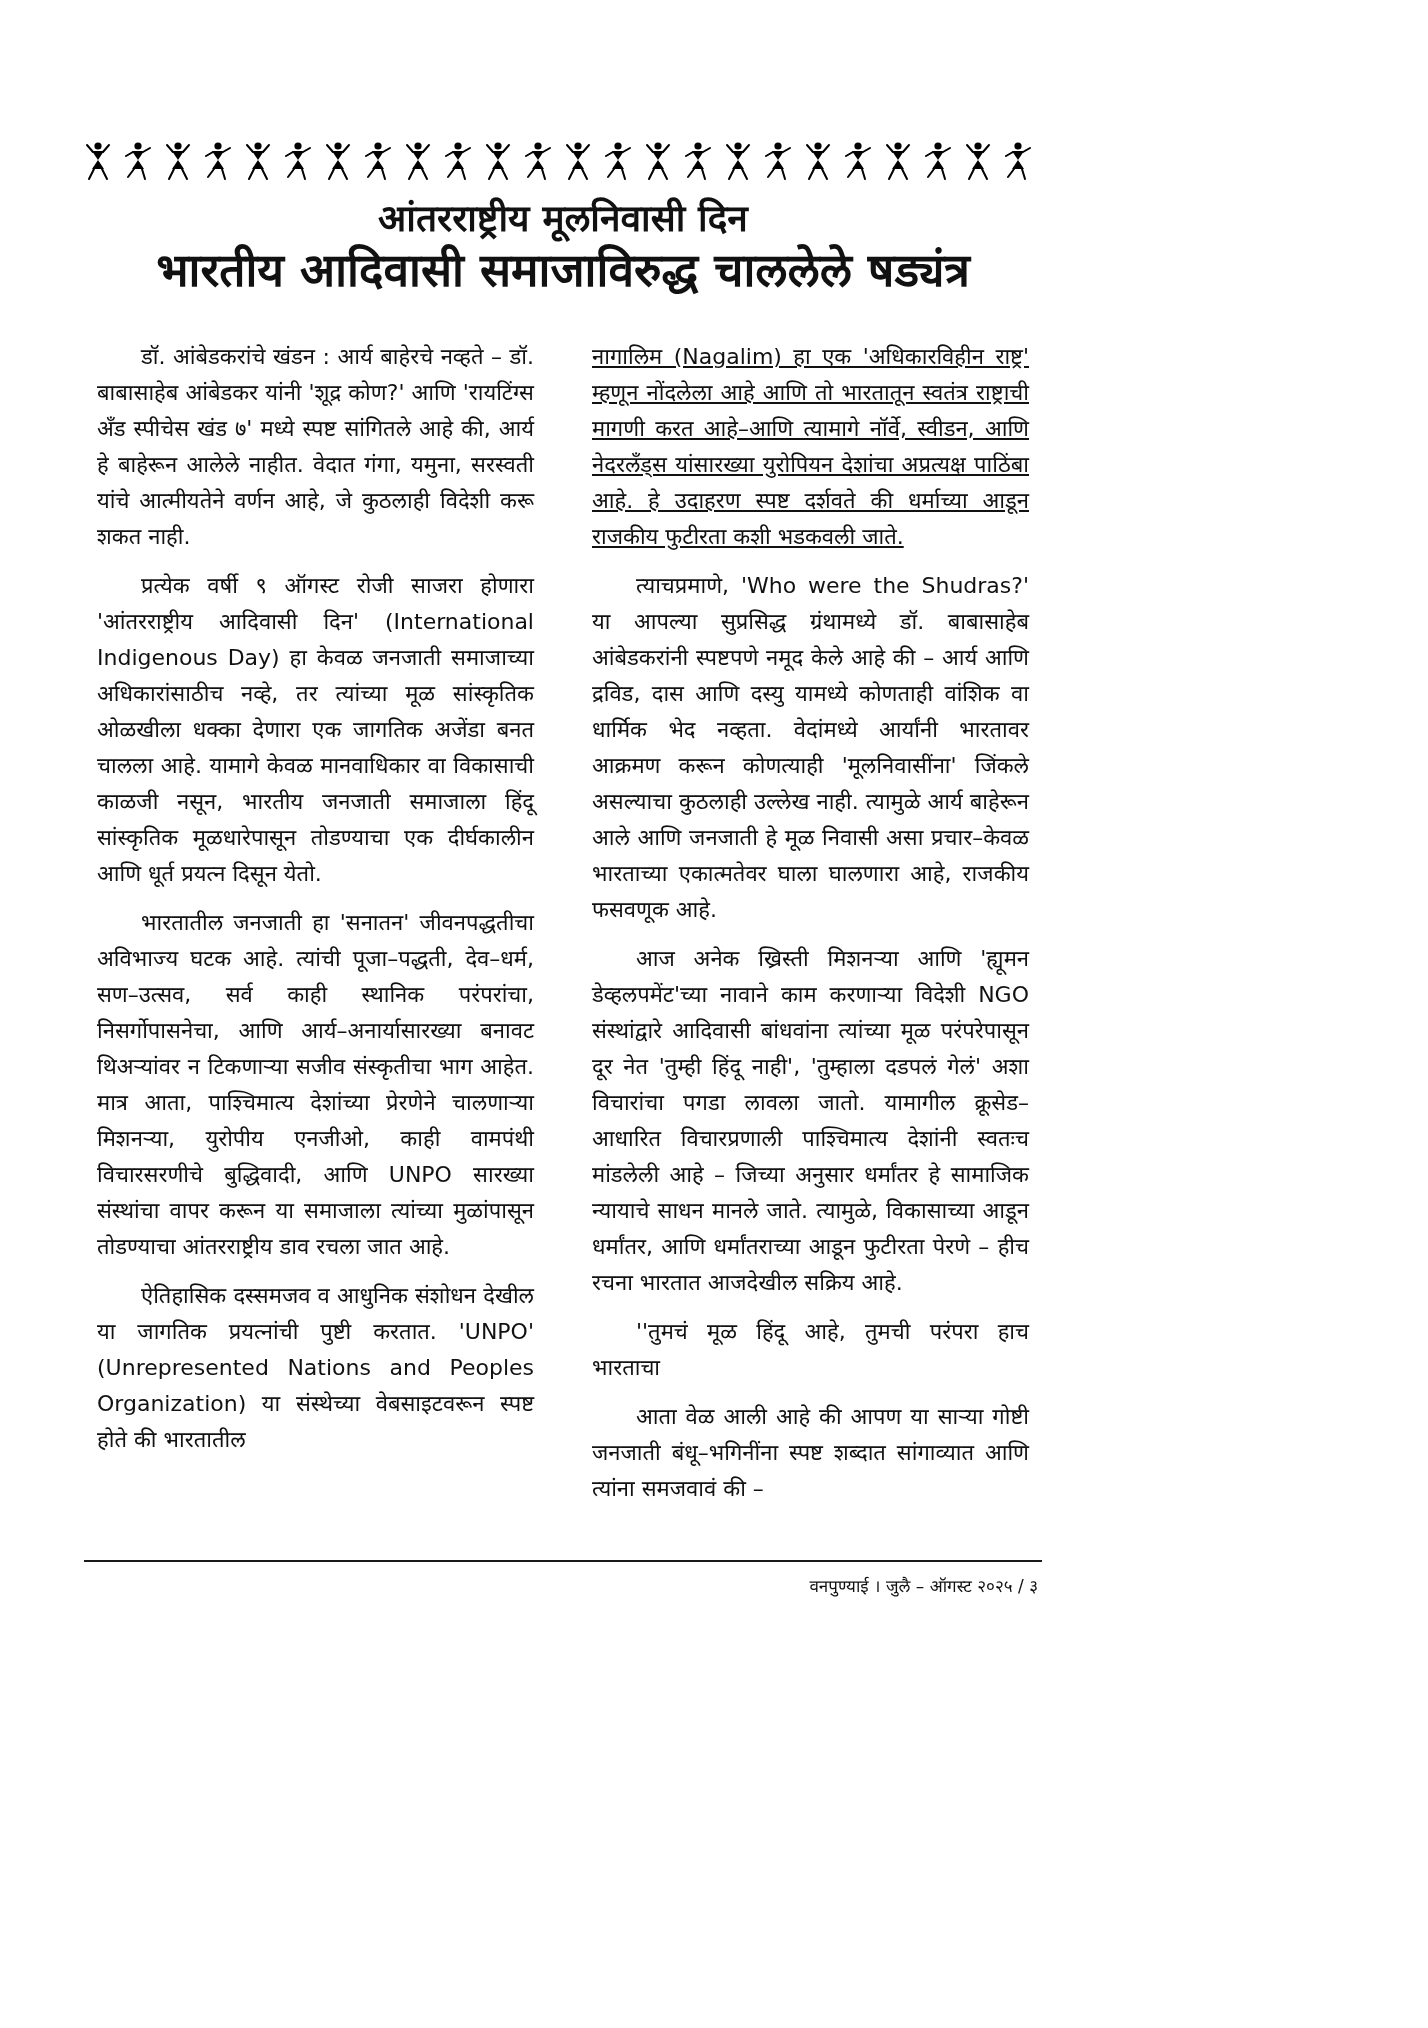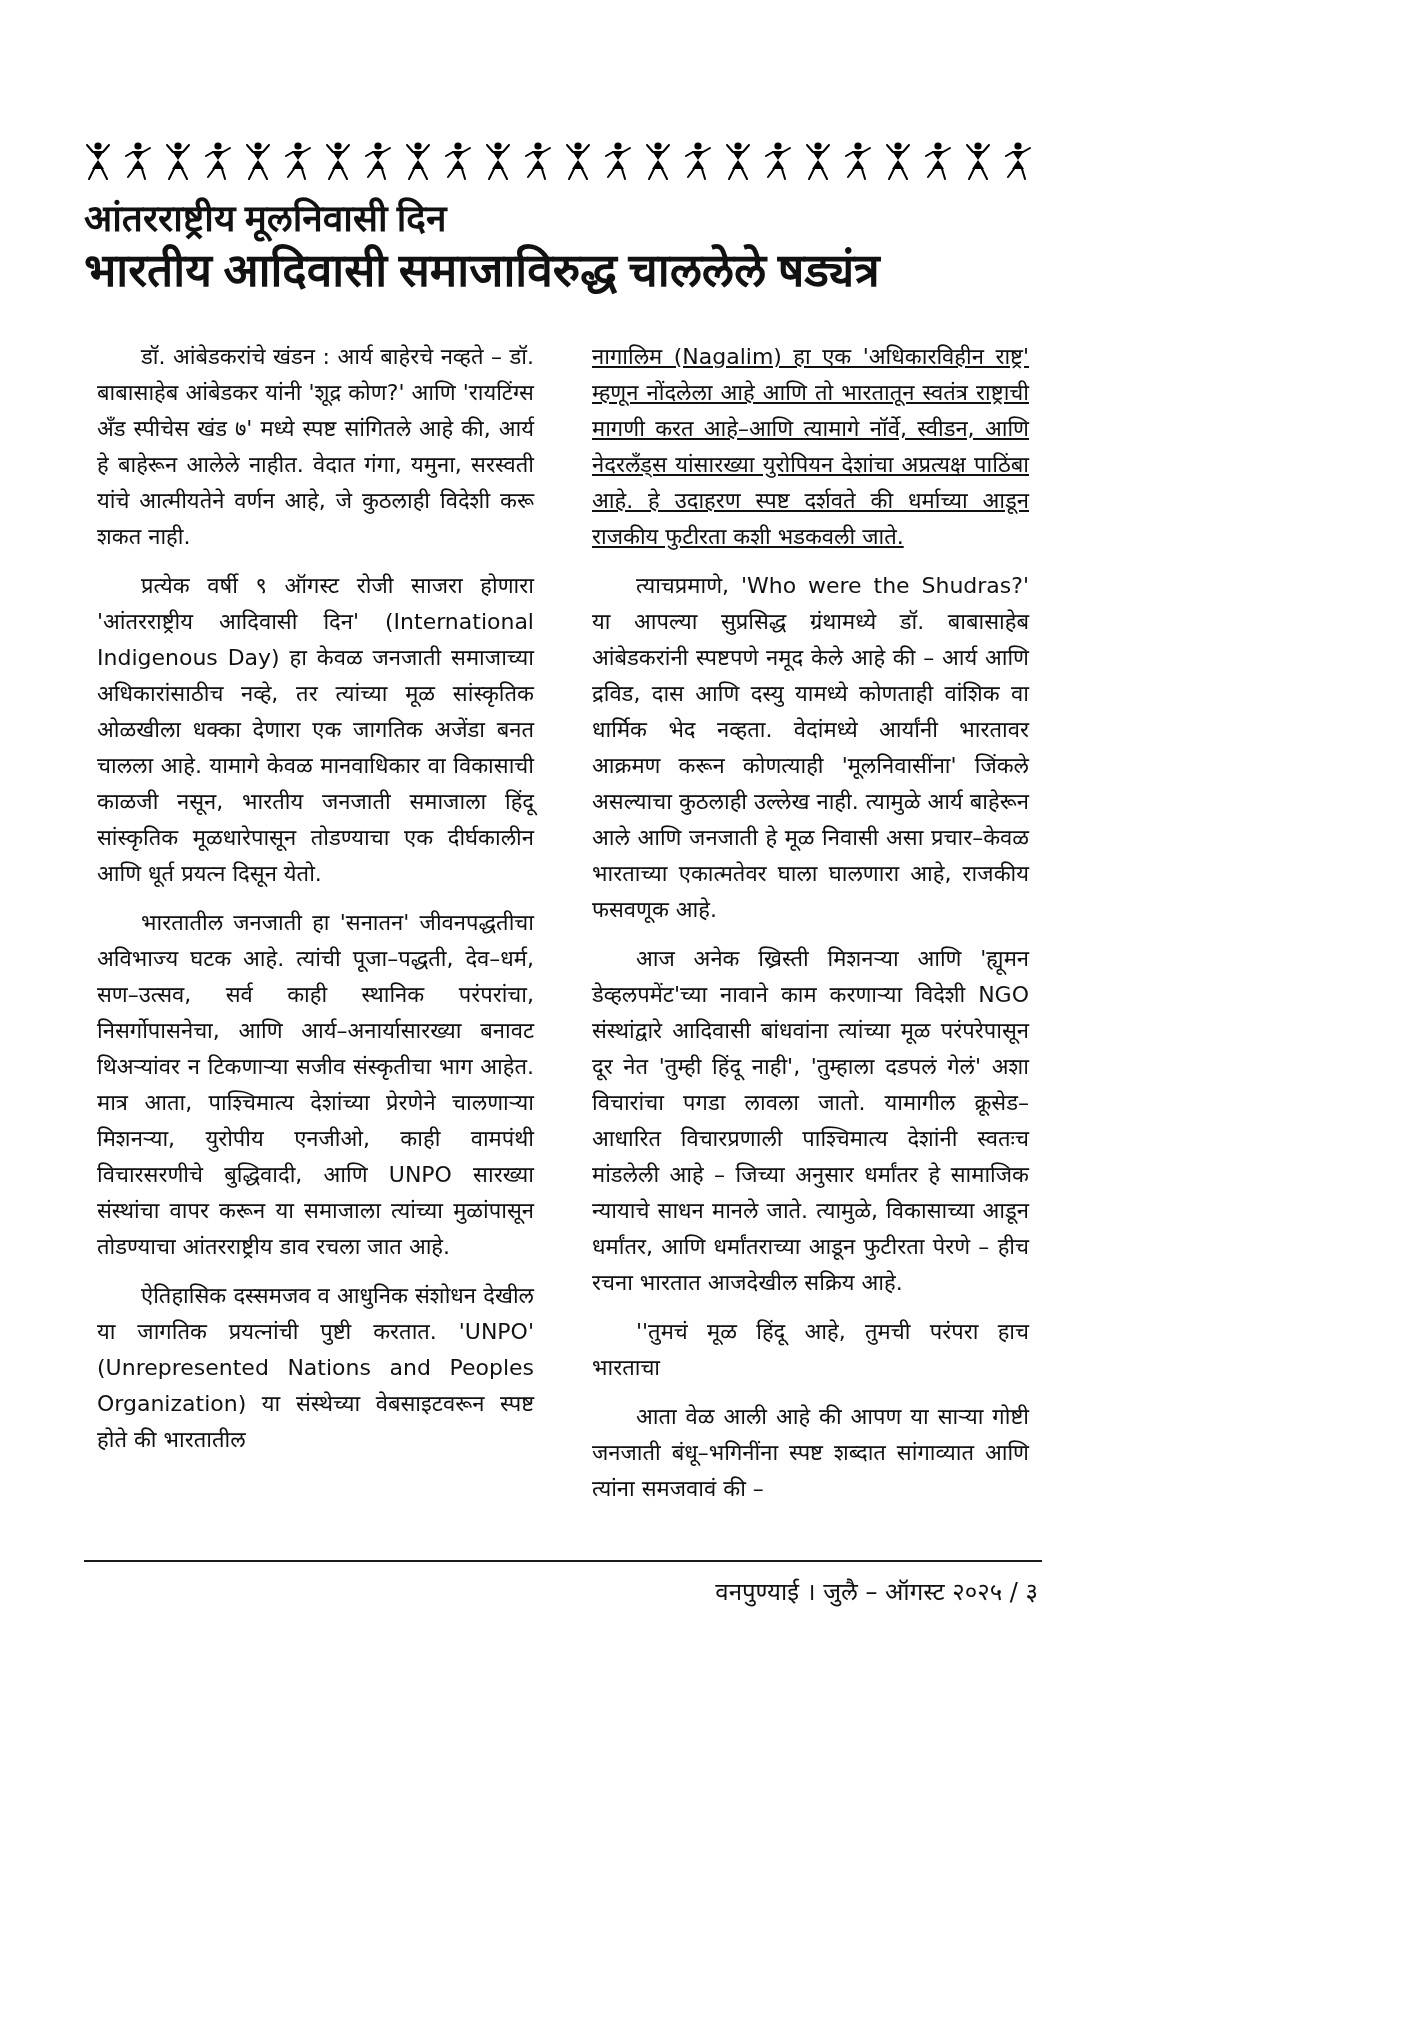--- a/index.html
+++ b/index.html
@@ -20,23 +20,22 @@
     left: 84px;
     top: 140px;
     width: 958px;
   }
   .dancer-border {
     display: block;
     width: 958px;
     height: 42px;
   }
   .title-block {
-    text-align: left;
+    text-align: center;
     margin-top: 14px;
-    font-family: Liberation Serif, serif;
   }
   .title-line1 {
     font-size: 37px;
     font-weight: bold;
     line-height: 1.25;
   }
   .title-line2 {
     font-size: 46px;
     font-weight: bold;
     line-height: 1.25;
@@ -60,21 +59,21 @@
     text-indent: 0;
     text-decoration: underline;
   }
   .footer-rule {
     border: none;
     border-top: 2px solid #1a1a1a;
     margin: 40px 0 12px 0;
   }
   .footer-line {
     text-align: right;
-    font-size: 24px;
+    font-size: 17px;
     font-weight: 500;
     padding-right: 4px;
   }
 </style>
 </head>
 <body>
 
 <div class="page-content">
 
   <svg class="dancer-border" viewBox="0 0 958 42" xmlns="http://www.w3.org/2000/svg" aria-hidden="true">

